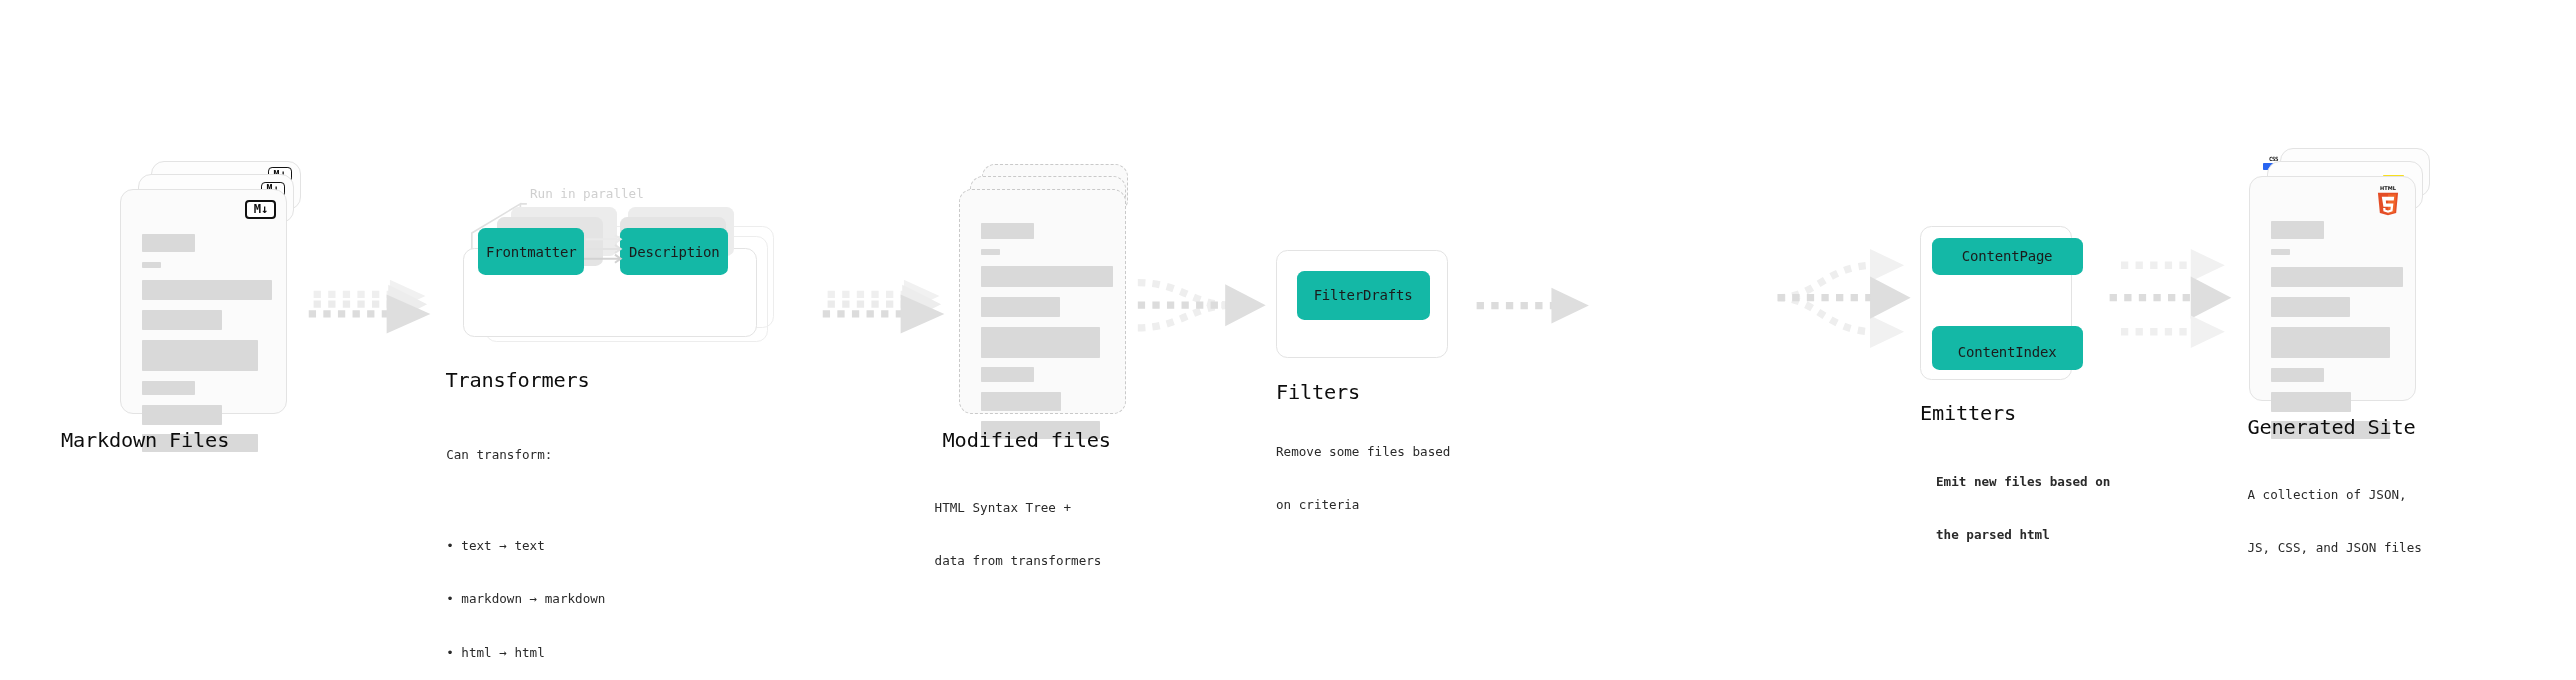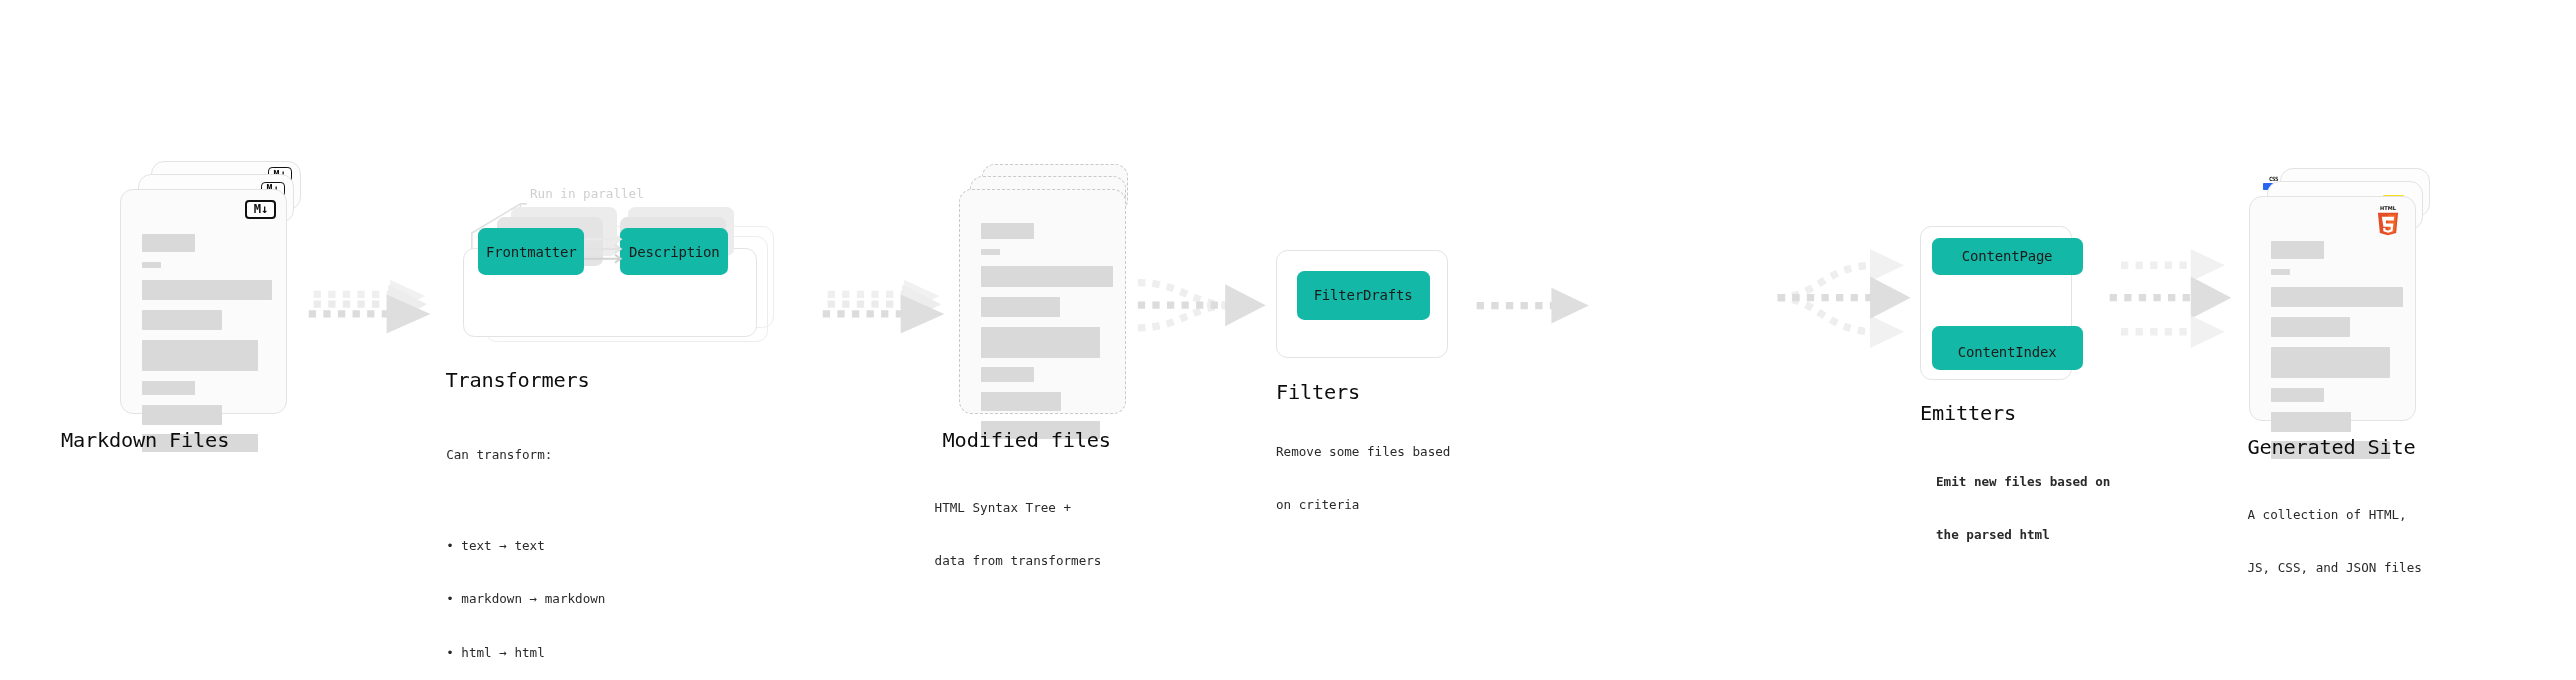--- a/index.html
+++ b/index.html
@@ -284,21 +284,21 @@
         <line x1="16" y1="36" x2="108" y2="36" stroke="#efefef"></line>
         <line x1="2" y1="76" x2="108" y2="76" stroke="#dcdcdc"></line>
         <line x1="16" y1="118" x2="108" y2="118" stroke="#efefef"></line>
       </g>
       <polygon points="102,16 144,36 102,56" fill="#f1f1f1"></polygon>
       <polygon points="102,50 152,76 102,102" fill="#dedede"></polygon>
       <polygon points="102,98 144,118 102,138" fill="#f1f1f1"></polygon>
     </svg>
   </div>
 
-  <div class="node" style="left:2249px; top:168px;">
+  <div class="node" style="left:2249px; top:148px;">
     <div class="cardstack" style="width:195px; height:260px;">
 
       <div class="card ghost" style="left:31px; top:0px; width:150px; height:49px;">
         <div class="badge css3-mini" style="right:18px; top:14px;"></div>
       </div>
 
       <div class="card ghost" style="left:18px; top:13px; width:156px; height:49px;">
         <div class="badge js-mini" style="right:18px; top:13px;"></div>
       </div>
 
@@ -316,19 +316,19 @@
           <div class="ln" style="width:79px;  height:20.3px;"></div>
           <div class="ln" style="width:119px; height:31px;"></div>
           <div class="ln" style="width:53px;  height:14.6px;"></div>
           <div class="ln" style="width:80px;  height:19.5px;"></div>
           <div class="ln" style="width:119px; height:18px;"></div>
         </div>
       </div>
     </div>
     <div class="title" style="left:-1.6px; top:267px;">Generated Site</div>
     <div class="sub" style="left:-1.6px; top:302px;">
-      <div>A collection of HTML,</div>
+      <div>A collection of JSON,</div>
       <div>JS, CSS, and JSON files</div>
     </div>
   </div>
 
 </div>
 
 
 </body></html>

